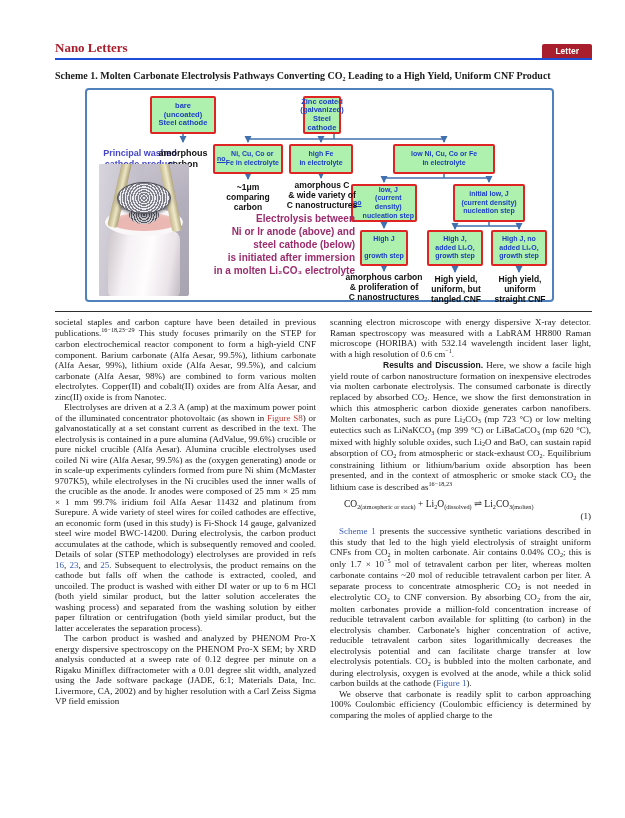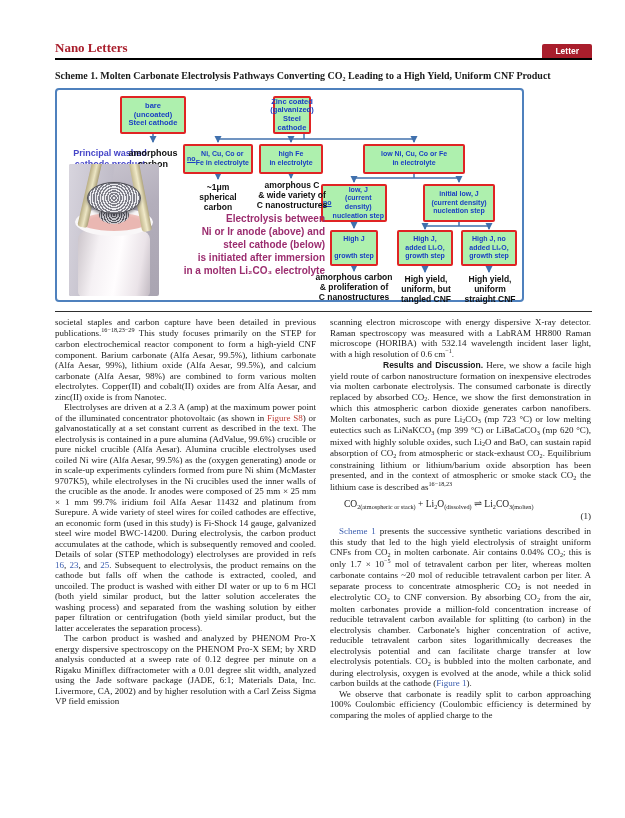--- a/index.html
+++ b/index.html
@@ -4,28 +4,28 @@
 <style>
   * { margin:0; padding:0; box-sizing:border-box; }
   html,body { background:#ffffff; }
   .page {
     position:relative; width:625px; height:818px; background:#fff;
     font-family:"Liberation Serif","DejaVu Serif",serif; color:#1a1a1a;
     padding:40px 33px 0 55px; overflow:hidden;
   }
   
   .masthead { display:flex; justify-content:space-between; align-items:flex-end;
-    border-bottom:2px solid #000000; }
+    border-bottom:2px solid #1d4ed8; }
   .journal-title { font-weight:bold; font-size:13px; color:#a91e2c; padding-bottom:2px; }
   .badge { background:#a91e2c; color:#fff; font-family:"Liberation Sans","DejaVu Sans",sans-serif;
     font-weight:bold; font-size:8.5px; padding:2px 13px 2px; border-radius:2px 2px 0 0; }
   
   .scheme-caption { font-weight:bold; font-size:10px; margin:10px 0 7px; white-space:nowrap; }
   
-  .scheme-wrap { margin-bottom:9px; }
+  .scheme-wrap { margin-left:30px; margin-bottom:9px; }
   .scheme {
     position:relative; width:469px; height:214px; background:#fff;
     border:2px solid #4f81bd; border-radius:4px;
     font-family:"Liberation Sans","DejaVu Sans",sans-serif;
   }
   .scheme svg { position:absolute; left:0; top:0; }
   .fbox {
     position:absolute; background:#aef0ae; border:2px solid #e02424; border-radius:2px;
     color:#1a3fc4; font-weight:bold; font-size:7px; line-height:8.6px;
     display:flex; align-items:center; justify-content:center; text-align:center;
@@ -166,21 +166,21 @@
 growth step</div>
       <div class="fbox b-hjno">High J, no
 added Li₂O,
 growth step</div>
 
       <div class="flabel l-principal">Principal washed
 cathode product</div>
       <div class="flabel l-amorph">amorphous
 carbon</div>
       <div class="flabel l-sph">~1μm
-spherical
+comparing
 carbon</div>
       <div class="flabel l-variety">amorphous C
 &amp; wide variety of
 C nanostructures</div>
       <div class="flabel l-outam">amorphous carbon
 &amp; proliferation of
 C nanostructures</div>
       <div class="flabel l-outtan">High yield,
 uniform, but
 tangled CNF</div>

